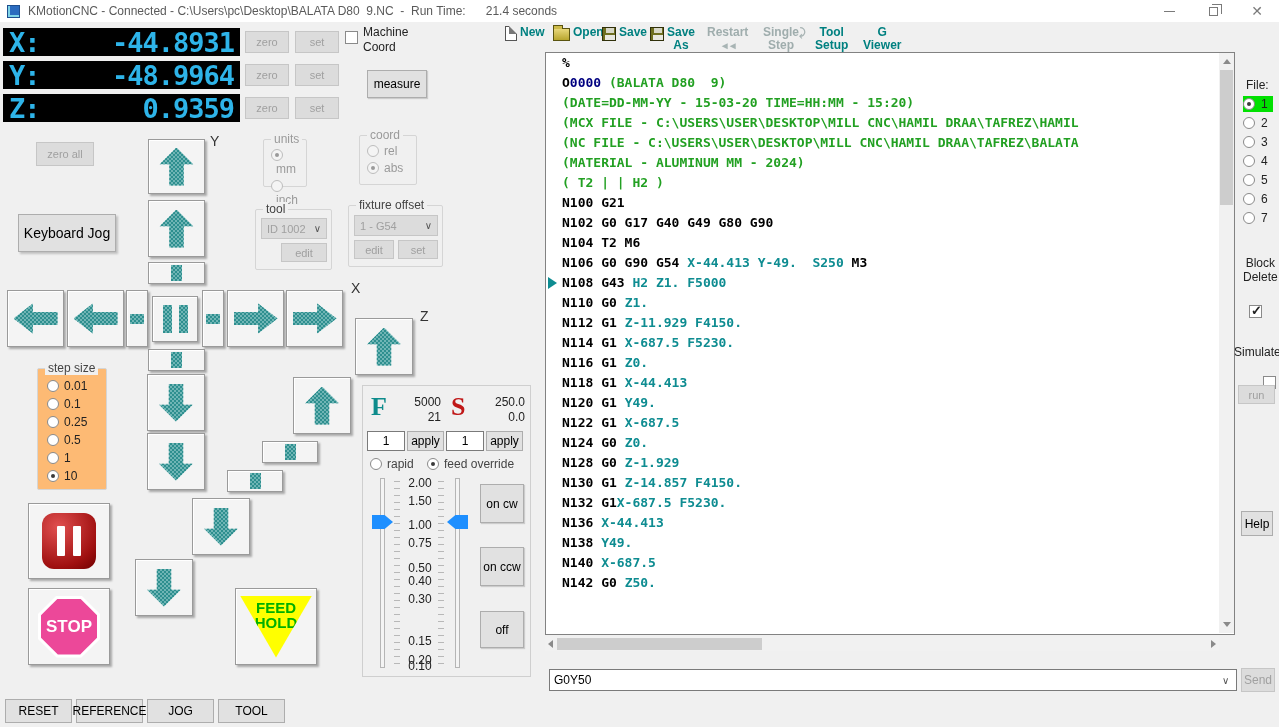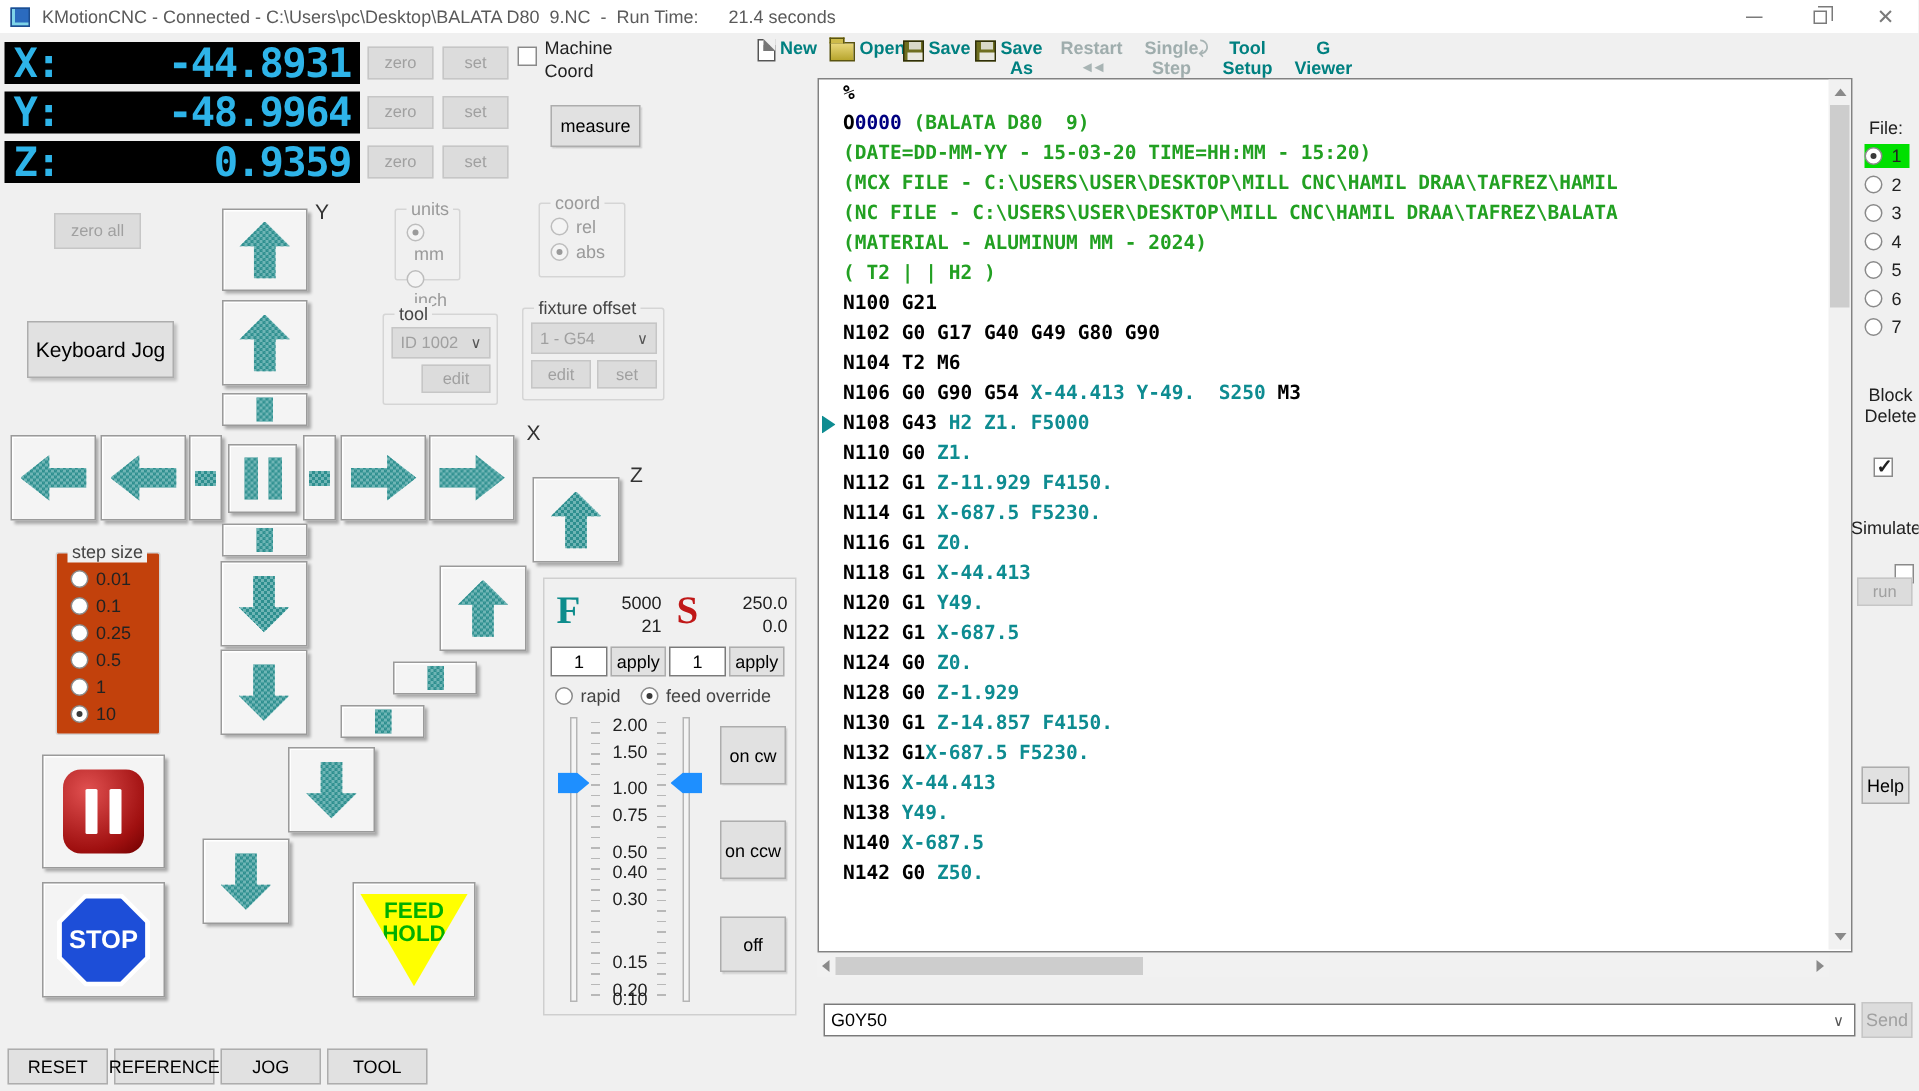--- a/index.html
+++ b/index.html
@@ -68,21 +68,21 @@
   .dash-v { width:11px; height:16px; }
   .dash-h { width:14px; height:10px; }
   .pause-bars { display:flex; gap:7px; }
   .pause-bars div { width:9px; height:28px; }
   .axis-label { position:absolute; font-size:14px; color:#333; }
 
   
   .pause-icon { width:54px; height:56px; border-radius:12px; background:radial-gradient(circle at 30% 25%, #e05050, #a01010 70%, #700000); display:flex; align-items:center; justify-content:center; gap:8px; }
   .pause-icon div { width:8px; height:30px; background:#fff; border-radius:1px; }
   .stop-octagon { width:62px; height:62px; background:#fff; clip-path:polygon(30% 0,70% 0,100% 30%,100% 70%,70% 100%,30% 100%,0 70%,0 30%); display:flex; align-items:center; justify-content:center; }
-  .stop-inner { width:56px; height:56px; background:#1d4ed8; clip-path:polygon(30% 0,70% 0,100% 30%,100% 70%,70% 100%,30% 100%,0 70%,0 30%); display:flex; align-items:center; justify-content:center; color:#fff; font-weight:bold; font-size:17px; font-family:"Liberation Sans",sans-serif; letter-spacing:0; }
+  .stop-inner { width:56px; height:56px; background:#ec4899; clip-path:polygon(30% 0,70% 0,100% 30%,100% 70%,70% 100%,30% 100%,0 70%,0 30%); display:flex; align-items:center; justify-content:center; color:#fff; font-weight:bold; font-size:17px; font-family:"Liberation Sans",sans-serif; letter-spacing:0; }
   .feedhold-tri { width:72px; height:62px; background:#ffff00; clip-path:polygon(0 0,100% 0,50% 100%); display:flex; flex-direction:column; align-items:center; padding-top:4px; color:#00b000; font-weight:bold; font-size:15px; line-height:15px; }
 
   
   #fs-panel { position:absolute; left:362px; top:385px; width:169px; height:292px; border:1px solid #cfcfcf; }
   .fs-letter { font-weight:bold; font-size:26px; font-family:"Liberation Serif", serif; }
   .fs-num { font-size:12px; color:#222; text-align:right; }
   .fs-input { position:absolute; height:20px; border:1px solid #7a7a7a; background:#fff; font-size:12px; text-align:center; font-family:"Liberation Sans",sans-serif; }
   .slider-track { position:absolute; width:5px; background:#f4f4f4; border:1px solid #b5b5b5; }
   .ticks { position:absolute; width:6px; background:repeating-linear-gradient(to bottom,#b8b8b8 0 1px,transparent 1px 7px); }
   .thumb { position:absolute; width:21px; height:14px; background:#1e8fff; }
@@ -292,21 +292,21 @@
     <div class="dash-v tealfill"></div>
   </div>
 <div class="jog-btn" style="left:192px; top:498px; width:58px; height:57px;">
     <div class="arr down tealfill"></div>
   </div>
 <div class="jog-btn" style="left:135px; top:559px; width:58px; height:57px;">
     <div class="arr down tealfill"></div>
   </div>
 
 
-<div class="groupbox" style="left:37px; top:368px; width:70px; height:122px; background:#c2410c;">
+<div class="groupbox" style="left:37px; top:368px; width:70px; height:122px; background:#fdba74;">
   <span class="legend">step size</span>
   <div id="step-size-options" style="margin:10px 0 0 9px;">
       <div style="margin-bottom: 4px;"><span class="radio"></span><span class="rlabel" style="color: rgb(34, 34, 34);">0.01</span></div>
       <div style="margin-bottom: 4px;"><span class="radio"></span><span class="rlabel" style="color: rgb(34, 34, 34);">0.1</span></div>
       <div style="margin-bottom: 4px;"><span class="radio"></span><span class="rlabel" style="color: rgb(34, 34, 34);">0.25</span></div>
       <div style="margin-bottom: 4px;"><span class="radio"></span><span class="rlabel" style="color: rgb(34, 34, 34);">0.5</span></div>
       <div style="margin-bottom: 4px;"><span class="radio"></span><span class="rlabel" style="color: rgb(34, 34, 34);">1</span></div>
       <div style="margin-bottom: 4px;"><span class="radio checked"></span><span class="rlabel" style="color: rgb(34, 34, 34);">10</span></div>
     </div>
 </div>

